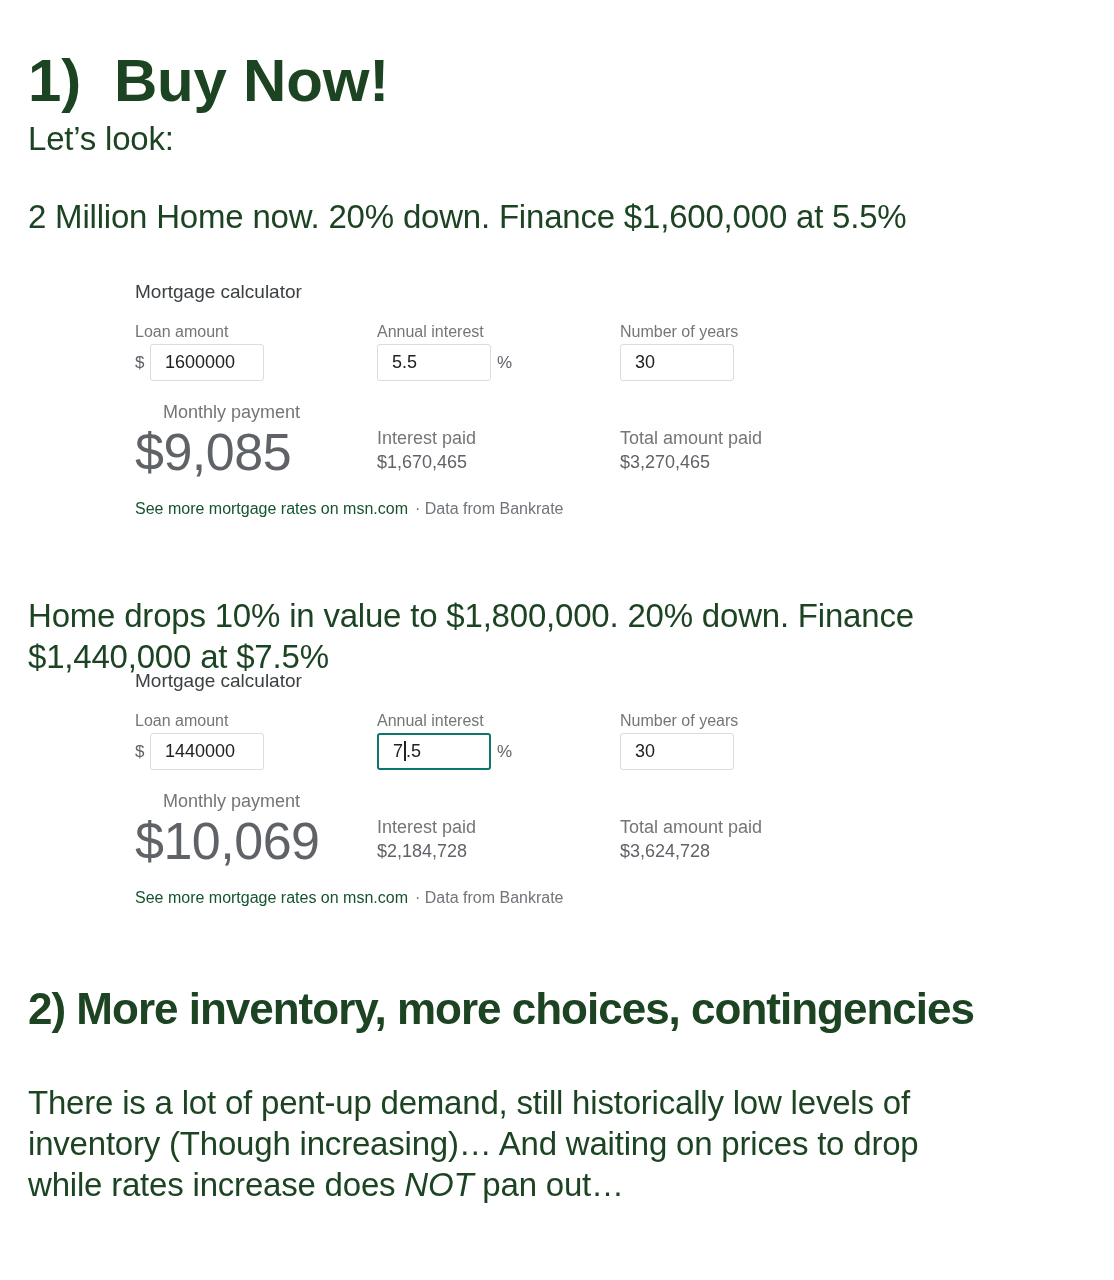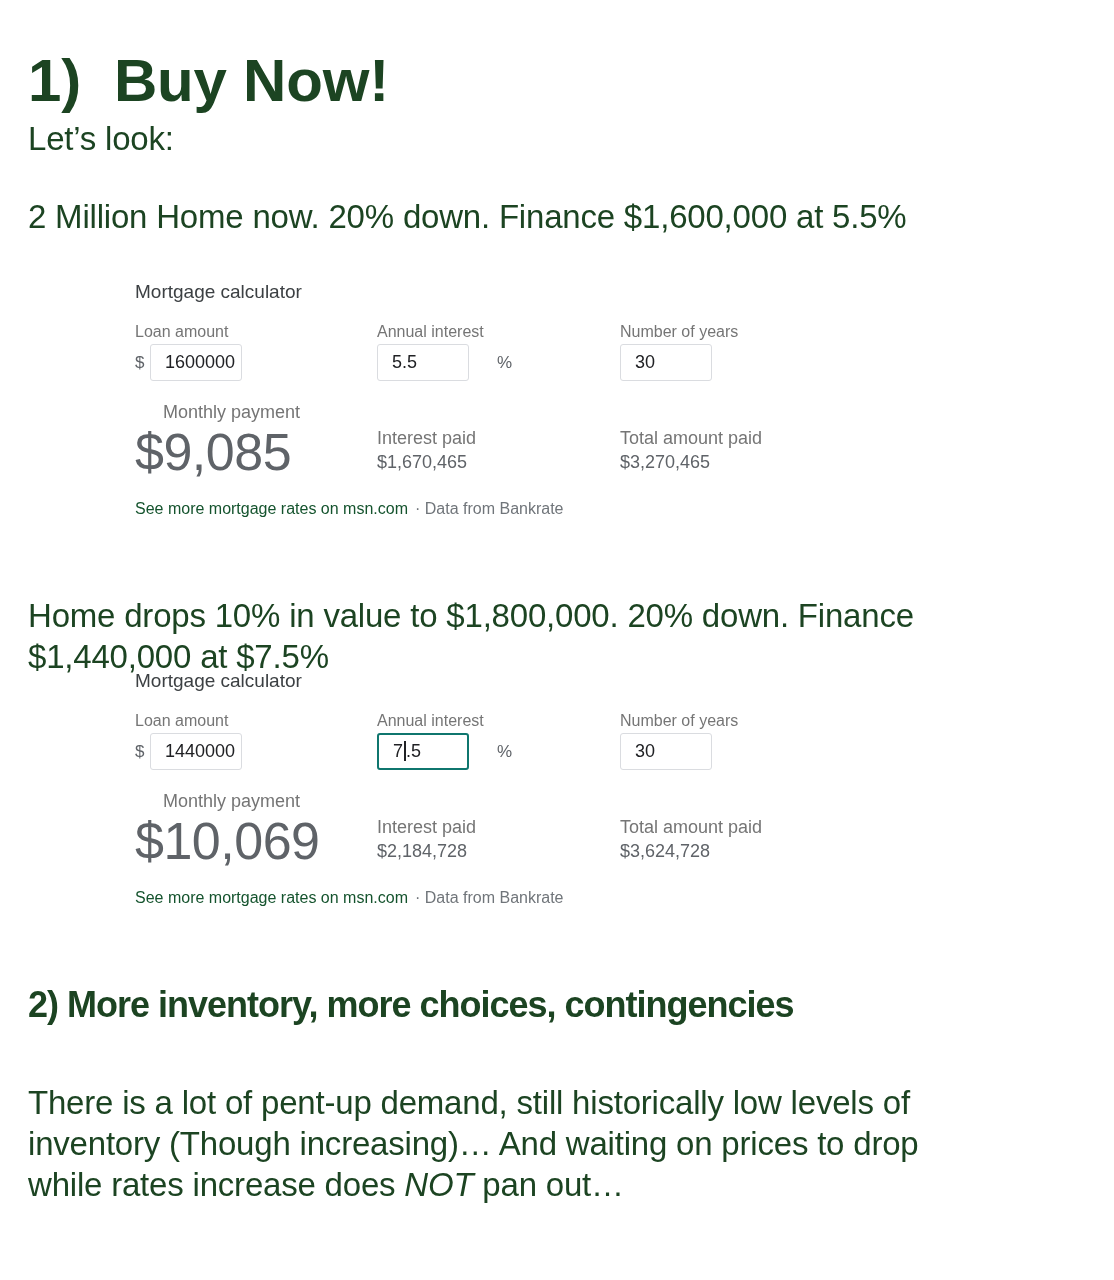--- a/index.html
+++ b/index.html
@@ -23,21 +23,21 @@
     font-size:60px;
     font-weight:bold;
     white-space:pre-wrap;
     margin-top:16px;
   }
   .intro{ top:120px; font-size:33px; }
   .scenario1{ top:198px; font-size:33px; }
   .scenario2{ top:549px; font-size:33px; line-height:41px;margin-top:46px; }
   .h2{
     top:984px;
-    font-size:36px;
+    font-size:44px;
     font-weight:bold;
     letter-spacing:-1px;
   }
   .para{ top:1082px; font-size:33px; line-height:41px; }
   .para i{ font-style:italic; }
 
   
   .calc{
     position:absolute;
     left:135px;
@@ -49,21 +49,21 @@
     position:absolute; top:0; left:0;
     font-size:19px; color:#3c4043;
   }
   .f-label{
     position:absolute; top:42px;
     font-size:16px; color:#757575;
   }
   .col1{ left:0; } .col2{ left:242px; } .col3{ left:485px; }
   .inputbox{
     position:absolute; top:63px;
-    width:92px; height:37px;
+    width:114px; height:37px;
     box-sizing:border-box;
     background:#fff;
     border:1px solid #dadce0;
     border-radius:3px;
     font-size:18px; color:#202124;
     line-height:35px;
     padding-left:14px;
   }
   .box1{ left:15px; } .box2{ left:242px; } .box3{ left:485px; }
   .inputbox.focused{

